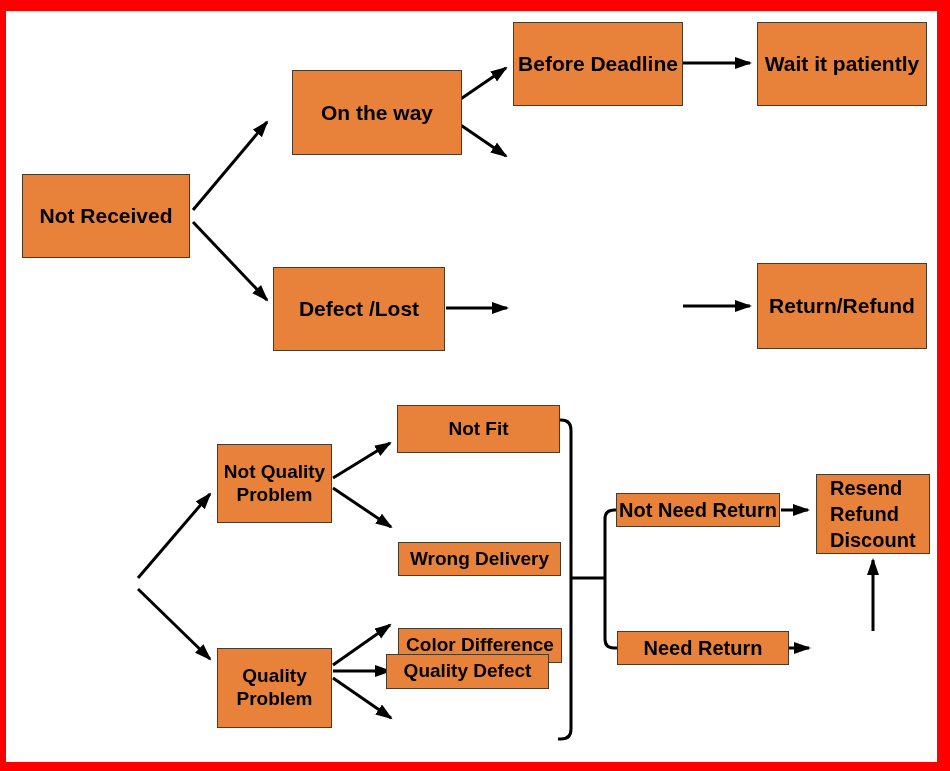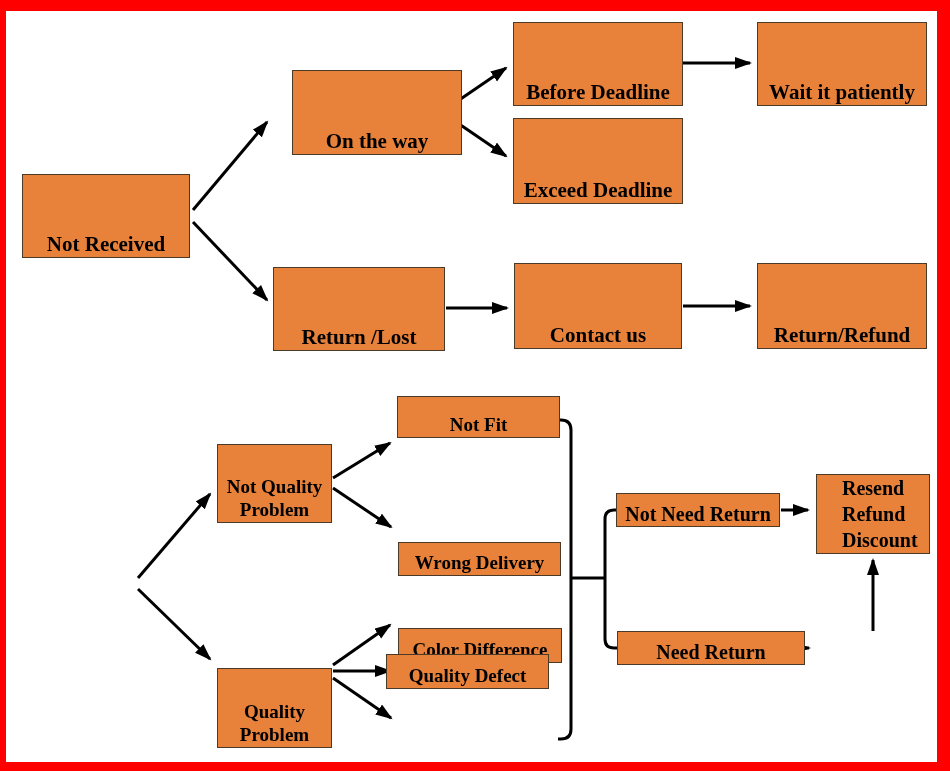--- a/index.html
+++ b/index.html
@@ -16,35 +16,34 @@
     width:950px;height:771px;
     background:var(--canvas-bg);
     overflow:hidden;
     font-family:"Liberation Sans", sans-serif;
   }
   .connector-layer{position:absolute;left:0;top:0;z-index:1;}
   .edge{stroke:var(--arrow);stroke-width:3;fill:none;stroke-linejoin:round;}
   .arrowhead-shape{fill:var(--arrow);}
   .node{
     position:absolute;z-index:2;
-    display:flex;align-items:flex-end;justify-content:center;
+    display:flex;align-items:center;justify-content:center;
     background:var(--node-fill);
     border:1.5px solid var(--node-border);
     color:var(--text);
     font-weight:700;
     text-align:center;
     white-space:pre-line;
     box-sizing:border-box;
     line-height:1.2;
-    font-family:Liberation Serif, serif;
   }
   .f21{font-size:21px;}
   .f20{font-size:20px;}
   .f19{font-size:19px;}
-  .left-align{justify-content:flex-start;text-align:left;padding-left:25px;line-height:1.3;}
+  .left-align{justify-content:flex-start;text-align:left;padding-left:13px;line-height:1.3;}
   .frame{
     position:absolute;left:0;top:0;z-index:10;
     width:950px;height:771px;
     box-sizing:border-box;
     border-style:solid;
     border-color:var(--frame-border);
     border-width:11px 13px 9px 6px;
     pointer-events:none;
   }
 </style>
@@ -90,59 +89,53 @@
   </div>
   <div class="node f21" style="left:292px;top:70px;width:170px;height:85px">
     <span>On the way</span>
   </div>
   <div class="node f21" style="left:513px;top:22px;width:170px;height:84px">
     <span>Before Deadline</span>
   </div>
   <div class="node f21" style="left:757px;top:22px;width:170px;height:84px">
     <span>Wait it patiently</span>
   </div>
-  <div class="node f21" style="left:513px;top:118px;width:170px;height:86px">
-    <span>Exceed Deadline</span>
-  </div>
   <div class="node f21" style="left:273px;top:267px;width:172px;height:84px">
-    <span>Return /Lost</span>
-  </div>
-  <div class="node f21" style="left:514px;top:263px;width:168px;height:86px">
-    <span>Contact us</span>
+    <span>Defect /Lost</span>
   </div>
   <div class="node f21" style="left:757px;top:263px;width:170px;height:86px">
     <span>Return/Refund</span>
   </div>
 
   <div class="node f19" style="left:217px;top:444px;width:115px;height:79px">
     <span>Not Quality
 Problem</span>
   </div>
-  <div class="node f19" style="left:217px;top:668px;width:115px;height:80px">
+  <div class="node f19" style="left:217px;top:648px;width:115px;height:80px">
     <span>Quality
 Problem</span>
   </div>
 
-  <div class="node f19" style="left:397px;top:396px;width:163px;height:42px">
+  <div class="node f19" style="left:397px;top:405px;width:163px;height:48px">
     <span>Not Fit</span>
   </div>
   <div class="node f19" style="left:398px;top:542px;width:163px;height:34px">
     <span>Wrong Delivery</span>
   </div>
   <div class="node f19" style="left:398px;top:628px;width:164px;height:35px">
     <span>Color Difference</span>
   </div>
   <div class="node f19" style="left:386px;top:654px;width:163px;height:35px">
     <span>Quality Defect</span>
   </div>
 
   <div class="node f20" style="left:616px;top:493px;width:164px;height:34px">
     <span>Not Need Return</span>
   </div>
-  <div class="node f20" style="left:617px;top:631px;width:188px;height:34px">
+  <div class="node f20" style="left:617px;top:631px;width:172px;height:34px">
     <span>Need Return</span>
   </div>
   <div class="node f20 left-align" style="left:816px;top:474px;width:114px;height:80px">
     <span>Resend
 Refund
 Discount</span>
   </div>
 
   <div class="frame"></div>
 </div>

